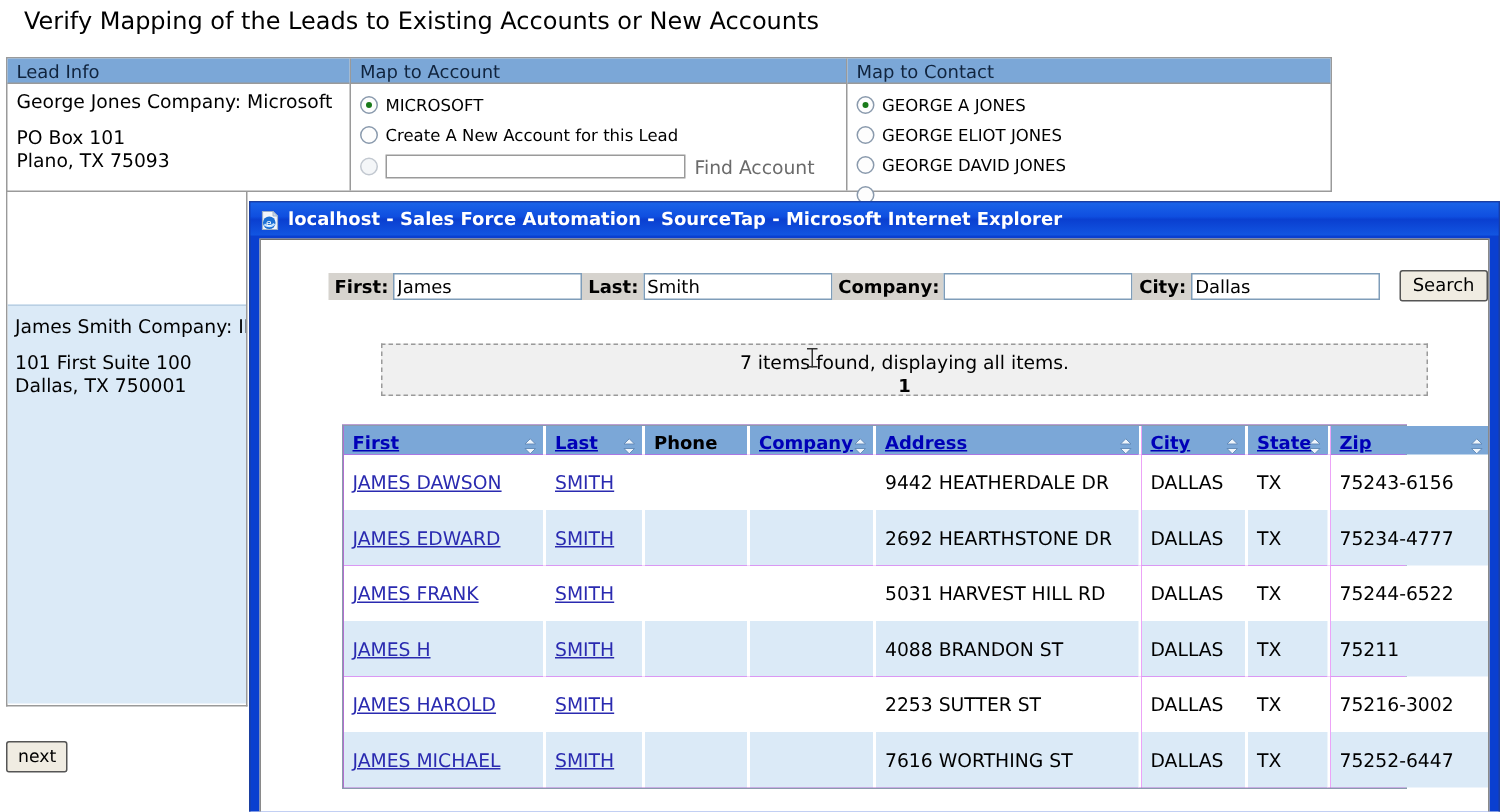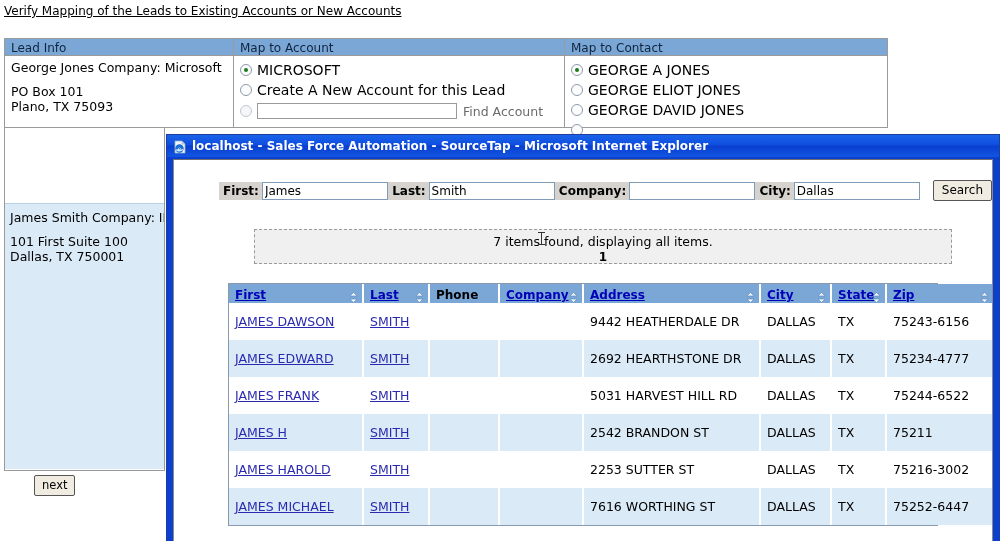--- a/index.html
+++ b/index.html
@@ -8,22 +8,22 @@
     overflow: hidden;
     background: #ffffff;
     font-family: "DejaVu Sans", "Liberation Sans", sans-serif;
   }
   #root { position: relative; width: 1000px; height: 541px; }
 
   
   .bg-page { position: absolute; left: 0; top: 0; width: 1000px; height: 541px; background: #fff; }
 
   .page-title {
-    position: absolute; left: 4px; top: 4px;
-    font-size: 12px; color: #000; white-space: nowrap; text-decoration: underline;
+    position: absolute; left: 16px; top: 4px;
+    font-size: 16px; color: #000; white-space: nowrap;
   }
 
   .map-table {
     position: absolute; left: 4px; top: 38px;
     width: 884px; height: 90px;
     border: 1px solid #9a9a9a;
     box-sizing: border-box;
     background: #fff;
   }
   .map-cols { display: flex; height: 100%; }
@@ -52,21 +52,21 @@
     width: 12px; height: 12px; border-radius: 50%;
     border: 1px solid #8a9aad; background: #fdfdfd;
     box-sizing: border-box; margin-right: 5px;
     flex: 0 0 auto; position: relative;
   }
   .radio.on::after {
     content: ""; position: absolute; left: 3px; top: 3px;
     width: 4px; height: 4px; border-radius: 50%; background: #1a7a1a;
   }
   .radio.dis { border-color: #c2c8d0; background: #f4f6f8; }
-  .radio-label { font-size: 14px; color: #000; }
+  .radio-label { font-size: 11px; color: #000; }
 
   .find-row { display: flex; align-items: center; height: 22px; }
   .acct-input {
     width: 200px; height: 16px;
     border: 1px solid #9a9a9a; background: #fff;
     box-sizing: border-box; margin-right: 6px;
   }
   .find-link { font-size: 12.5px; color: #6b6b6b; }
 
   
@@ -84,29 +84,28 @@
   .lead2-blue {
     background: #dbeaf7;
     border-top: 1px solid #b9cfe3;
     height: 266px;
     padding: 6px 0 0 5px;
     box-sizing: border-box;
   }
   .lead2-blue .lead-line { font-size: 12.5px; }
 
   .next-btn {
-    position: absolute; left: 4px; top: 475px;
+    position: absolute; left: 4px; top: 494px;
     font-size: 11.5px; font-family: "DejaVu Sans", "Liberation Sans", sans-serif;
     padding: 2px 7px 3px 7px;
     background: #f0ece2;
     border: 1px solid #555;
     border-radius: 2px;
     color: #000;
     cursor: default;
-    margin-left: 30px;
   }
 
   
   .ie-win {
     position: absolute; left: 166px; top: 134px;
     width: 834px; height: 420px;
     background: #0a3fd0;
     border: 1px solid #1b3fa0;
     box-sizing: border-box;
     box-shadow: 1px 1px 2px rgba(0,0,0,0.25);
@@ -483,21 +482,21 @@
                 <td class="c-addr">5031 HARVEST HILL RD</td>
                 <td class="c-city">DALLAS</td>
                 <td class="c-state">TX</td>
                 <td class="c-zip">75244-6522</td>
               </tr>
               <tr class="even">
                 <td class="c-first"><a class="cell" href="#">JAMES H</a></td>
                 <td class="c-last"><a class="cell" href="#">SMITH</a></td>
                 <td class="c-phone"></td>
                 <td class="c-comp"></td>
-                <td class="c-addr">2542 BRANDON ST</td>
+                <td class="c-addr">4088 BRANDON ST</td>
                 <td class="c-city">DALLAS</td>
                 <td class="c-state">TX</td>
                 <td class="c-zip">75211</td>
               </tr>
               <tr class="odd">
                 <td class="c-first"><a class="cell" href="#">JAMES HAROLD</a></td>
                 <td class="c-last"><a class="cell" href="#">SMITH</a></td>
                 <td class="c-phone"></td>
                 <td class="c-comp"></td>
                 <td class="c-addr">2253 SUTTER ST</td>

